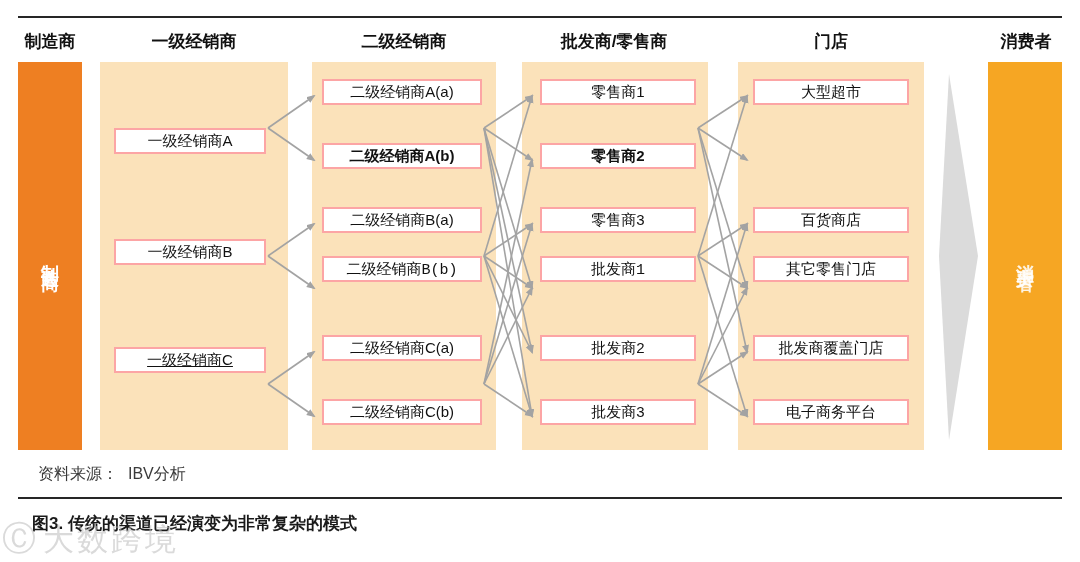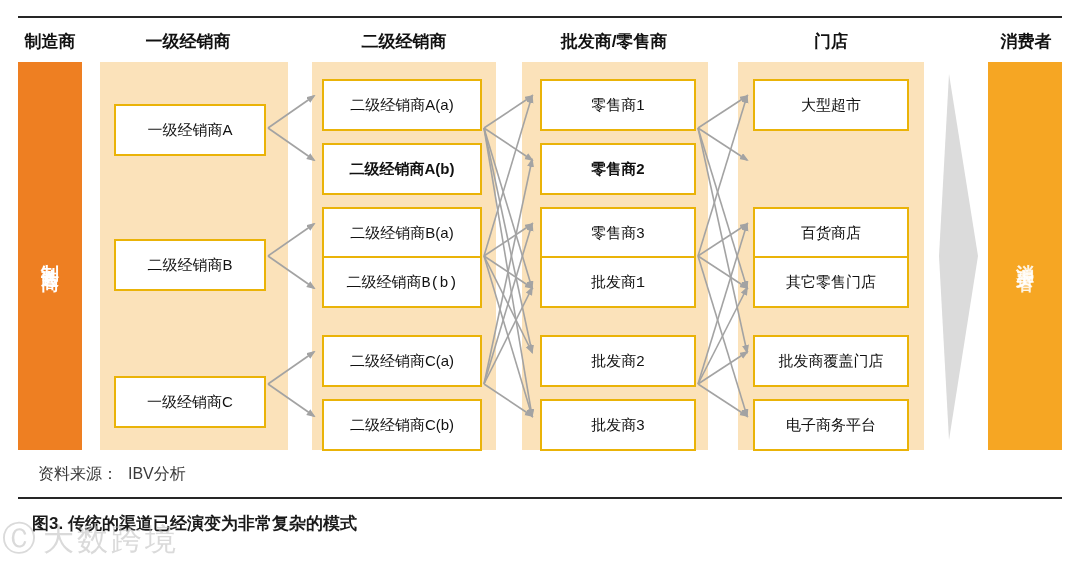--- a/index.html
+++ b/index.html
@@ -17,29 +17,29 @@
   #band-tier2{left:312px;width:184px;}
   #band-tier3{left:522px;width:186px;}
   #band-tier4{left:738px;width:186px;}
 
   .vcol{position:absolute;top:62px;height:388px;display:flex;align-items:center;justify-content:center;}
   #col-manufacturer{left:18px;width:64px;background:var(--manu);}
   #col-consumer{left:988px;width:74px;background:var(--cons);}
   .vlabel{writing-mode:vertical-rl;text-orientation:upright;font-size:18px;font-weight:bold;letter-spacing:5px;color:#fff;}
   #col-consumer .vlabel{color:rgba(255,255,255,0.88);}
 
-  .node{position:absolute;height:52px;background:#fff;border:2px solid #eab308;box-sizing:border-box;
+  .node{position:absolute;height:26px;background:#fff;border:2px solid #fca5a5;box-sizing:border-box;
         display:flex;align-items:center;justify-content:center;font-size:15px;color:#111;white-space:nowrap;}
   .t1{left:114px;width:152px;}
   .t2{left:322px;width:160px;}
   .t3{left:540px;width:156px;}
   .t4{left:753px;width:156px;}
   .r0{top:79px;}  .r1{top:143px;font-weight:bold;} .r2{top:207px;}
   .r3{top:256px;font-family:Liberation Mono, monospace;} .r4{top:335px;} .r5{top:399px;text-align:right;}
-  .h0{top:104px;} .h1{top:239px;} .h2{top:376px;}
+  .h0{top:128px;} .h1{top:239px;} .h2{top:347px;text-decoration:underline;}
 
   #connector-svg{position:absolute;left:0;top:0;width:1080px;height:562px;pointer-events:none;}
   #connector-svg line{stroke:var(--conn);stroke-width:1.6;}
   #ah path{fill:var(--conn);}
   #big-arrow{fill:var(--bigarrow);}
 
   #source-line{position:absolute;left:18px;top:464px;font-size:16px;color:#3a3a3a;margin-left:20px;}
   #source-line .val{margin-left:10px;}
   #caption{position:absolute;left:18px;top:512px;font-size:17px;font-weight:bold;color:#1a1a1a;z-index:2;margin-left:14px;}
   #watermark{position:absolute;left:2px;top:516px;font-size:31px;font-weight:normal;color:#bcbcbc;
@@ -47,21 +47,21 @@
   #watermark .mark{font-size:34px;margin-right:4px;}
 </style>
 </head>
 <body>
 
 <div id="stage">
 
   <div id="rule-top" class="rule"></div>
 
   <div class="hdr" style="left:50px">制造商</div>
-  <div class="hdr" style="left:188px">一级经销商</div>
+  <div class="hdr" style="left:194px">一级经销商</div>
   <div class="hdr" style="left:404px">二级经销商</div>
   <div class="hdr" style="left:614px">批发商/零售商</div>
   <div class="hdr" style="left:831px">门店</div>
   <div class="hdr" style="left:1026px">消费者</div>
 
   <div id="band-tier1" class="band"></div>
   <div id="band-tier2" class="band"></div>
   <div id="band-tier3" class="band"></div>
   <div id="band-tier4" class="band"></div>
 
@@ -109,21 +109,21 @@
         <line x1="698" y1="256" x2="747" y2="288" marker-end="url(#ah)"></line>
         <line x1="698" y1="256" x2="747" y2="416" marker-end="url(#ah)"></line>
         <line x1="698" y1="384" x2="747" y2="224" marker-end="url(#ah)"></line>
         <line x1="698" y1="384" x2="747" y2="288" marker-end="url(#ah)"></line>
         <line x1="698" y1="384" x2="747" y2="352" marker-end="url(#ah)"></line>
         <line x1="698" y1="384" x2="747" y2="416" marker-end="url(#ah)"></line>
       </g>
   </svg>
 
   <div class="node t1 h0">一级经销商A</div>
-  <div class="node t1 h1">二级经销商B</div>
+  <div class="node t1 h1">一级经销商B</div>
   <div class="node t1 h2">一级经销商C</div>
 
   <div class="node t2 r0">二级经销商A(a)</div>
   <div class="node t2 r1">二级经销商A(b)</div>
   <div class="node t2 r2">二级经销商B(a)</div>
   <div class="node t2 r3">二级经销商B(b)</div>
   <div class="node t2 r4">二级经销商C(a)</div>
   <div class="node t2 r5">二级经销商C(b)</div>
 
   <div class="node t3 r0">零售商1</div>

